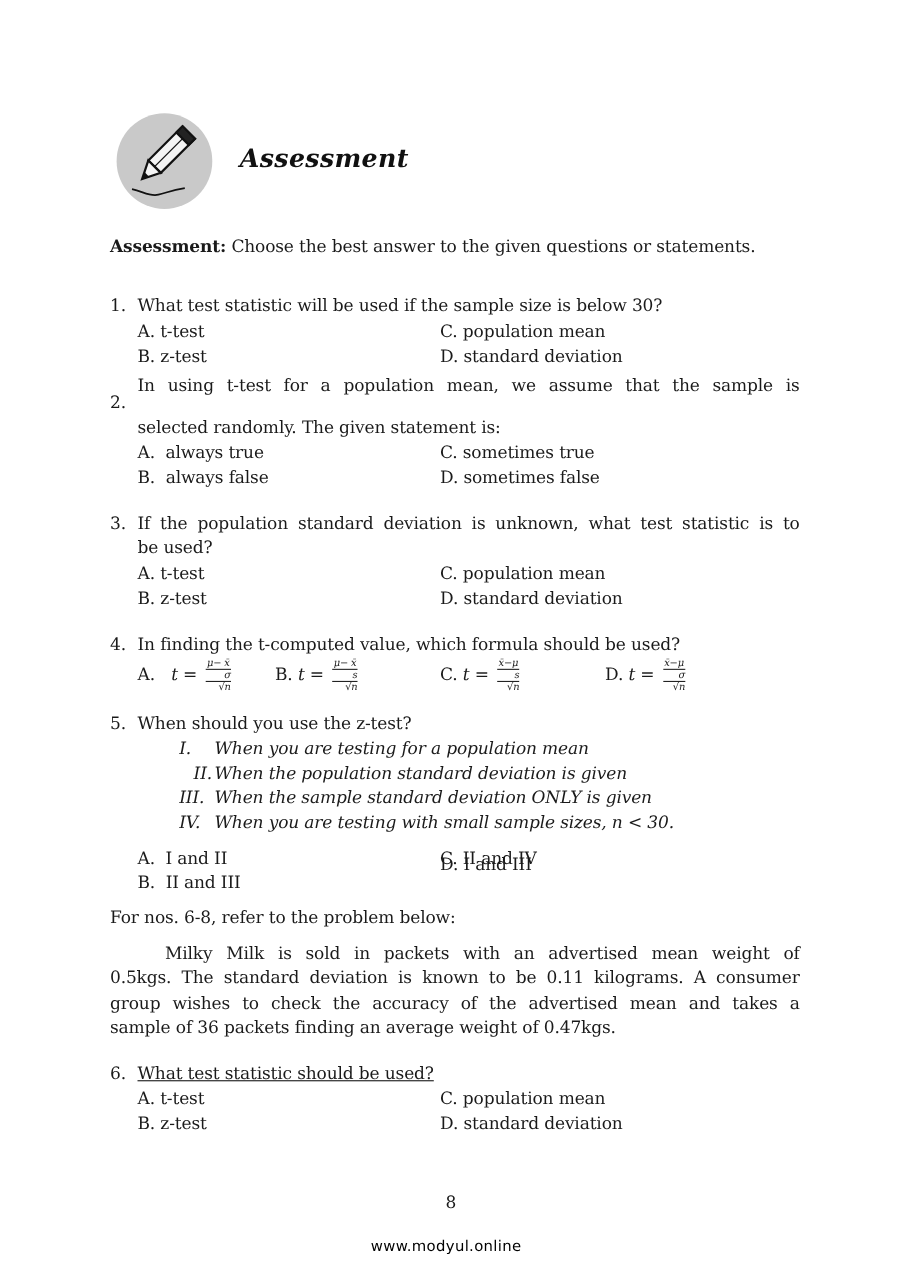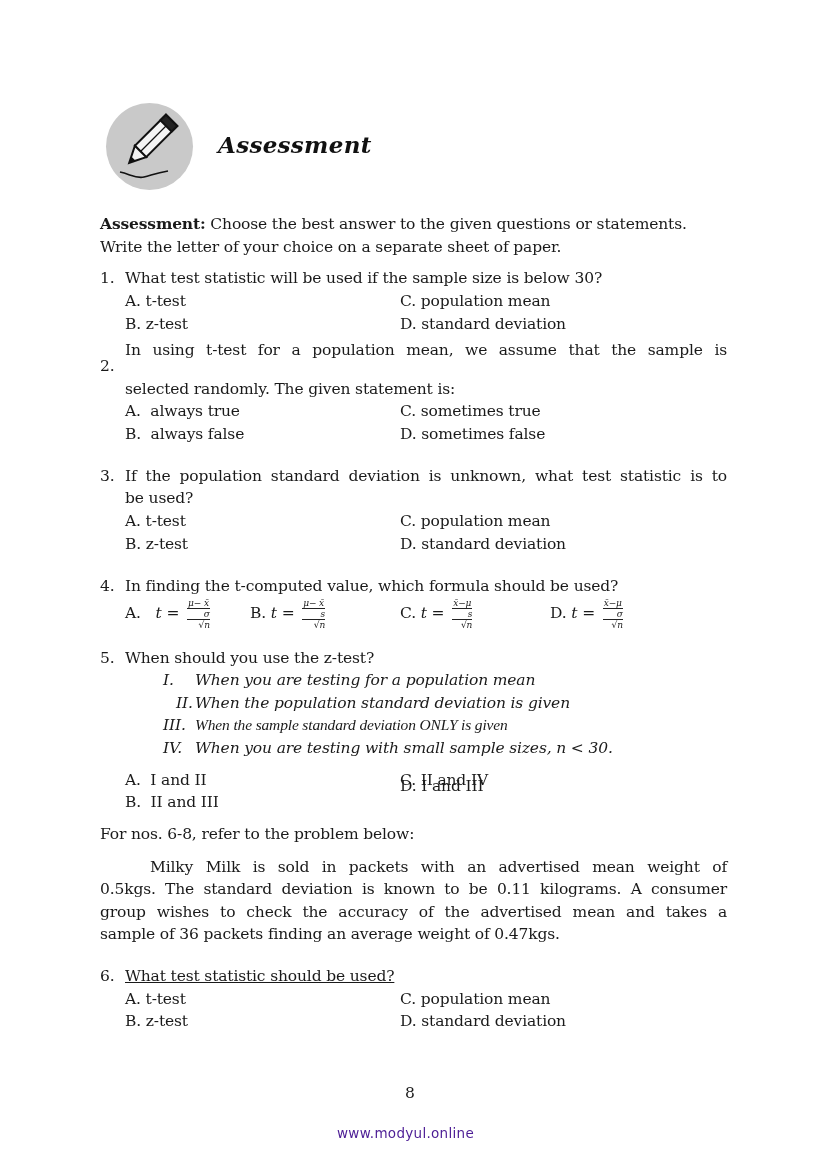--- a/index.html
+++ b/index.html
@@ -11,21 +11,21 @@
   .icon-circle { position:absolute; left:106px; top:103px; width:87px; height:87px; border-radius:50%; background:#c9c9c9; }
   .title { position:absolute; left:218px; top:131px; font-family:"DejaVu Serif","Liberation Serif",serif; font-weight:bold; font-style:italic; font-size:23px; letter-spacing:0.3px; color:#111; }
   .just { white-space:normal; text-align:justify; text-align-last:left; }
   .bold { font-weight:bold; }
   .ital { font-style:italic; }
   .frac { display:inline-block; vertical-align:middle; text-align:right; font-style:italic; font-size:9px; line-height:10px; }
   .frac .num { display:block; border-bottom:1px solid #222; padding:0 1px; }
   .frac .den { display:block; }
   .frac .den2 { display:block; border-top:1px solid #222; }
   .mt { font-style:italic; }
-  .footer { color:#4c1d95; font-family:"DejaVu Sans","Liberation Sans",sans-serif; font-size:13.5px; letter-spacing:0.3px; }
+  .footer { color:#000000; font-family:"DejaVu Sans","Liberation Sans",sans-serif; font-size:13.5px; letter-spacing:0.3px; }
 </style>
 </head>
 <body>
 
 <div class="page">
 
   <div class="icon-circle">
     <svg width="87" height="87" viewBox="0 0 87 87">
       <g transform="rotate(45 43 40)">
         <rect x="35" y="8" width="16" height="44" fill="#f4f4f4" stroke="#111" stroke-width="2"></rect>
@@ -36,21 +36,20 @@
       </g>
       <path d="M14,69 C24,71 30,76 38,74 C46,72 50,70 62,68" fill="none" stroke="#111" stroke-width="1.6"></path>
     </svg>
   </div>
   <div class="title">Assessment</div>
 
   <div class="abs txt just" style="left:100px; top:213px; width:627px;">
     <span class="bold">Assessment:</span>
     <span>Choose the best answer to the given questions or statements.</span>
   </div>
-  <div class="abs txt" style="left:100px; top:236px;">Write the letter of your choice on a separate sheet of paper.</div>
 
   <div>
     <div class="abs txt" style="left:100px; top:267px;">1.</div>
     <div class="abs txt" style="left:125px; top:267px;">What test statistic will be used if the sample size is below 30?</div>
     <div class="abs txt" style="left:125px; top:290px;">A. t-test</div>
     <div class="abs txt" style="left:400px; top:290px;">C. population mean</div>
     <div class="abs txt" style="left:125px; top:313px;">B. z-test</div>
     <div class="abs txt" style="left:400px; top:313px;">D. standard deviation</div>
   </div>
 
@@ -118,21 +117,21 @@
 
   <div>
     <div class="abs txt" style="left:100px; top:647px;">5.</div>
     <div class="abs txt" style="left:125px; top:647px;">When should you use the z-test?</div>
 
     <div class="abs txt ital" style="left:163px; top:669px;">I.</div>
     <div class="abs txt ital" style="left:195px; top:669px;">When you are testing for a population mean</div>
     <div class="abs txt ital" style="left:153px; top:692px;margin-left:23px;">II.</div>
     <div class="abs txt ital" style="left:195px; top:692px;">When the population standard deviation is given</div>
     <div class="abs txt ital" style="left:163px; top:714px;">III.</div>
-    <div class="abs txt ital" style="left:195px; top:714px;font-family:Liberation Serif, serif;">When the sample standard deviation ONLY is given</div>
+    <div class="abs txt ital" style="left:195px; top:714px;">When the sample standard deviation ONLY is given</div>
     <div class="abs txt ital" style="left:163px; top:737px;">IV.</div>
     <div class="abs txt ital" style="left:195px; top:737px;">When you are testing with small sample sizes, n &lt; 30.</div>
 
     <div class="abs txt" style="left:125px; top:769px; white-space:pre;">A.  I and II</div>
     <div class="abs txt" style="left:400px; top:769px;">C. II and IV</div>
     <div class="abs txt" style="left:125px; top:791px; white-space:pre;">B.  II and III</div>
     <div class="abs txt" style="left:400px; top:775px;">D. I and III</div>
   </div>
 
   <div class="abs txt" style="left:100px; top:823px;">For nos. 6-8, refer to the problem below:</div>

